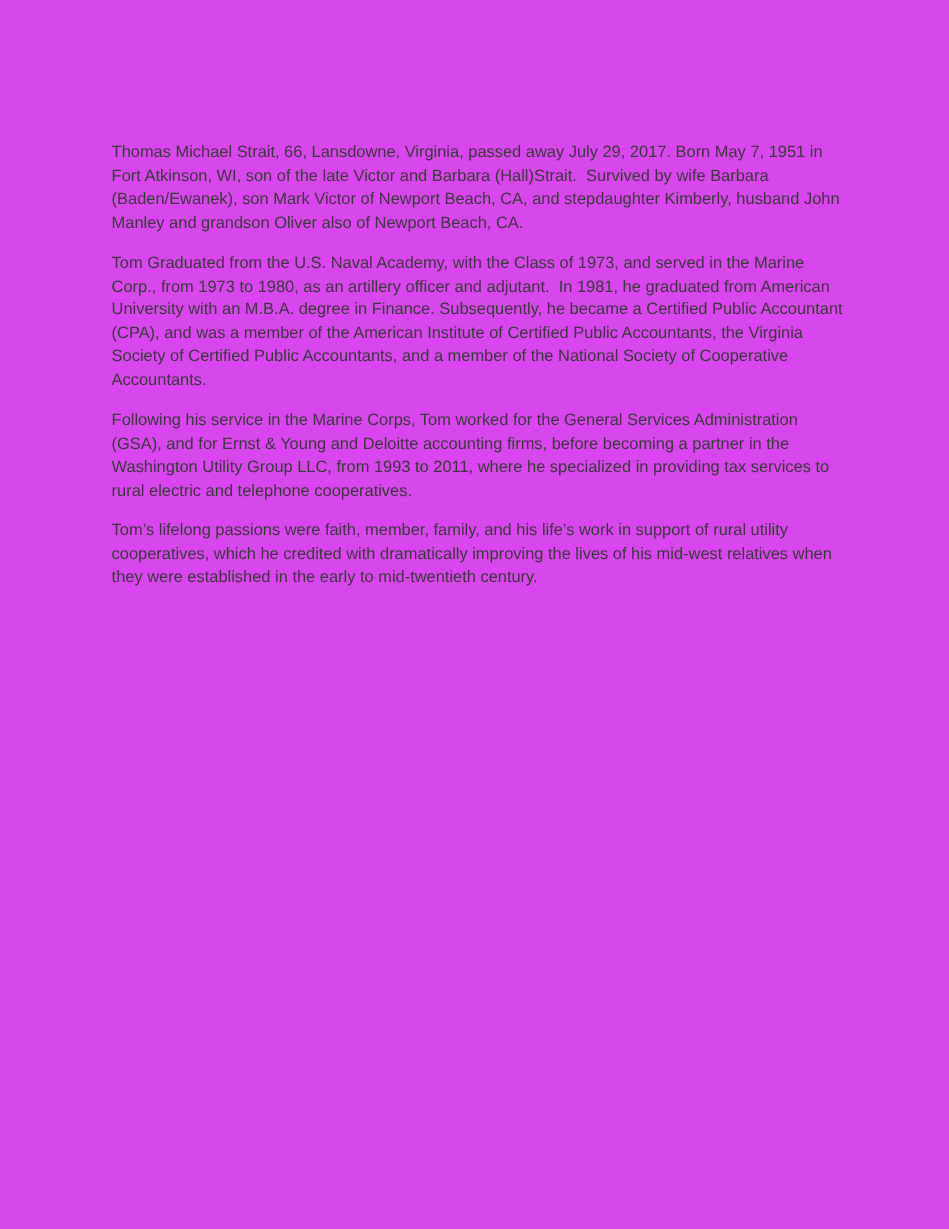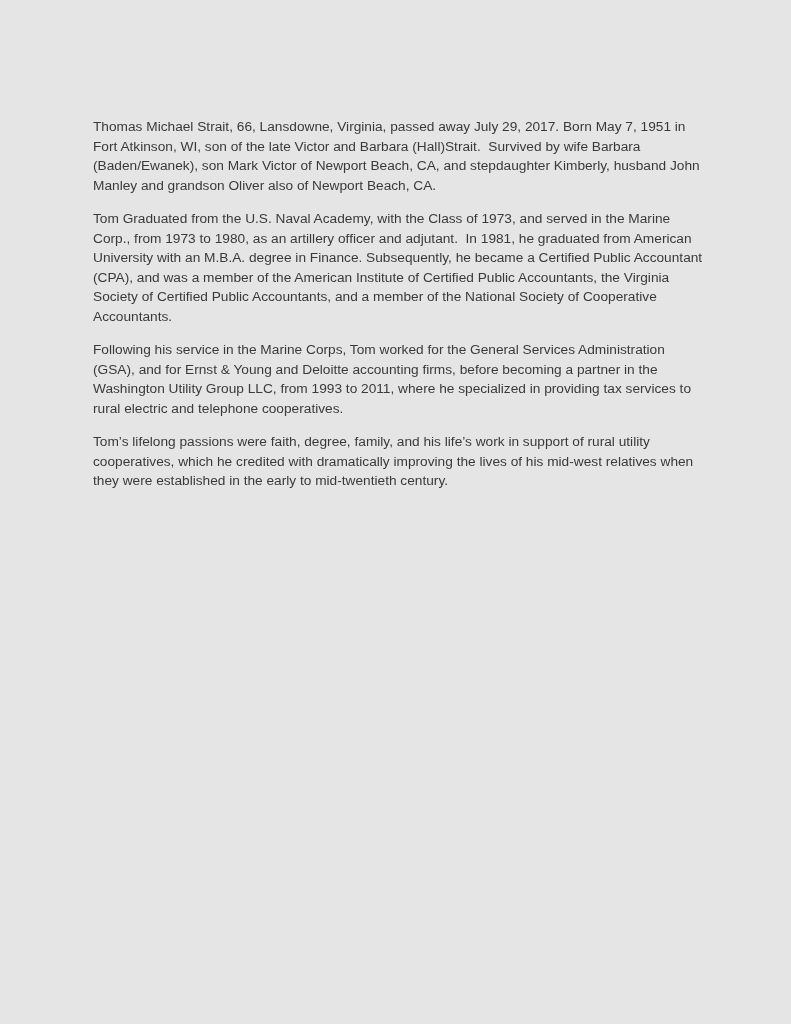--- a/index.html
+++ b/index.html
@@ -5,21 +5,21 @@
     html, body {
       margin: 0;
       padding: 0;
       background: #ffffff;
       font-family: "Liberation Sans", "DejaVu Sans", sans-serif;
     }
     .page {
       position: relative;
       width: 791px;
       height: 1024px;
-      background: #e5e5e5;
+      background: #d946ef;
       overflow: hidden;
     }
     .text-block {
       position: absolute;
       left: 93px;
       top: 117px;
       width: 610px;
     }
     .text-block p {
       margin: 0 0 14px 0;
@@ -31,15 +31,15 @@
     }
   </style>
 </head>
 <body>
 
 <div class="page">
   <div class="text-block">
     <p>Thomas Michael Strait, 66, Lansdowne, Virginia, passed away July 29, 2017. Born May 7, 1951 in Fort Atkinson, WI, son of the late Victor and Barbara (Hall)Strait.  Survived by wife Barbara (Baden/Ewanek), son Mark Victor of Newport Beach, CA, and stepdaughter Kimberly, husband John Manley and grandson Oliver also of Newport Beach, CA.</p>
     <p>Tom Graduated from the U.S. Naval Academy, with the Class of 1973, and served in the Marine Corp., from 1973 to 1980, as an artillery officer and adjutant.  In 1981, he graduated from American University with an M.B.A. degree in Finance. Subsequently, he became a Certified Public Accountant (CPA), and was a member of the American Institute of Certified Public Accountants, the Virginia Society of Certified Public Accountants, and a member of the National Society of Cooperative Accountants.</p>
     <p>Following his service in the Marine Corps, Tom worked for the General Services Administration (GSA), and for Ernst &amp; Young and Deloitte accounting firms, before becoming a partner in the Washington Utility Group LLC, from 1993 to 2011, where he specialized in providing tax services to rural electric and telephone cooperatives.</p>
-    <p>Tom’s lifelong passions were faith, degree, family, and his life’s work in support of rural utility cooperatives, which he credited with dramatically improving the lives of his mid-west relatives when they were established in the early to mid-twentieth century.</p>
+    <p>Tom’s lifelong passions were faith, member, family, and his life’s work in support of rural utility cooperatives, which he credited with dramatically improving the lives of his mid-west relatives when they were established in the early to mid-twentieth century.</p>
   </div>
 </div>
 
 </body></html>

